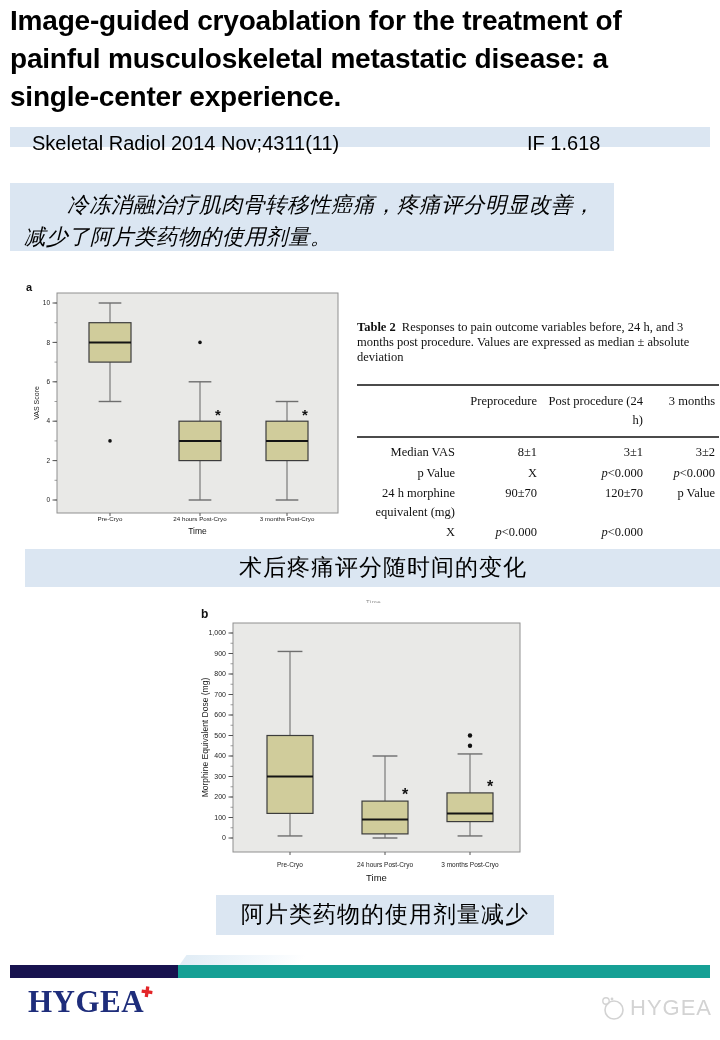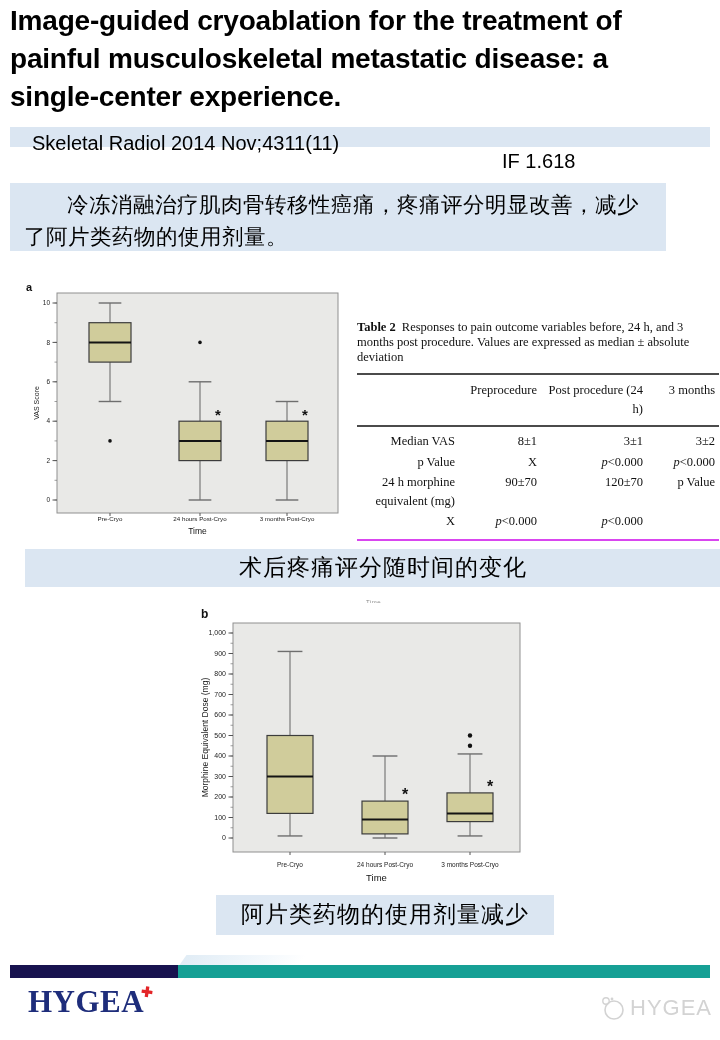--- a/index.html
+++ b/index.html
@@ -4,34 +4,34 @@
 <style>
   html,body{margin:0;padding:0;background:#ffffff;}
   #slide{position:relative;width:720px;height:1040px;background:#ffffff;overflow:hidden;
          font-family:"Liberation Sans",sans-serif;color:#000;padding-left:12px;}
 
   .page-title{position:absolute;left:10px;top:2px;width:656px;
     font-size:28px;font-weight:700;line-height:38px;letter-spacing:-0.2px;color:#000;}
 
   .journal-bar{position:absolute;left:10px;top:127px;width:700px;height:20px;background:#dbe6f2;}
   .journal-citation{position:absolute;left:22px;top:5px;font-size:20px;}
-  .impact-factor{position:absolute;left:492px;top:5px;font-size:20px;margin-top:18px;}
-
-  .summary-bar{position:absolute;left:10px;top:183px;width:656px;height:68px;background:#dbe6f2;
+  .impact-factor{position:absolute;left:517px;top:5px;font-size:20px;}
+
+  .summary-bar{position:absolute;left:10px;top:183px;width:604px;height:68px;background:#dbe6f2;
     box-sizing:border-box;padding:6px 12px 0 14px;font-family:"Liberation Serif",serif;
-    font-size:21.5px;line-height:32px;text-indent:2em;letter-spacing:0.5px;}
+    font-size:21.5px;line-height:32px;text-indent:2em;letter-spacing:0.5px;font-style:italic;}
 
   #chart-a{position:absolute;left:20px;top:278px;}
   #chart-b{position:absolute;left:195px;top:600px;}
   .stray-fragment{position:absolute;left:366px;top:599px;font-size:6px;color:#8a8a8a;
     height:4px;overflow:hidden;letter-spacing:0.5px;}
 
   .table2{position:absolute;left:357px;top:320px;width:362px;
     font-family:"Liberation Serif",serif;color:#111;}
-  .tcaption{font-size:12.5px;line-height:14.8px;margin-bottom:9px;}
+  .tcaption{font-size:12.5px;line-height:14.8px;margin-bottom:20px;}
   .tcaption b{padding-right:6px;}
   .tgrid{display:grid;grid-template-columns:102px 82px 106px 72px;font-size:12.5px;}
   #tbl-head{border-top:2px solid #4b4b4b;border-bottom:2px solid #4b4b4b;padding:5px 0 6px;}
   #tbl-body{padding:4px 0 7px;border-bottom:2px solid #d946ef;}
   .tcell{line-height:18.5px;padding:1px 4px 1px 0;text-align:right;}
   .italic{}
 
   .caption-bar{position:absolute;background:#dbe6f2;text-align:center;
     font-family:"Liberation Serif",serif;font-size:23px;color:#000;letter-spacing:1px;}
   #cap-vas{left:25px;top:549px;width:716px;height:38px;line-height:38px;}

